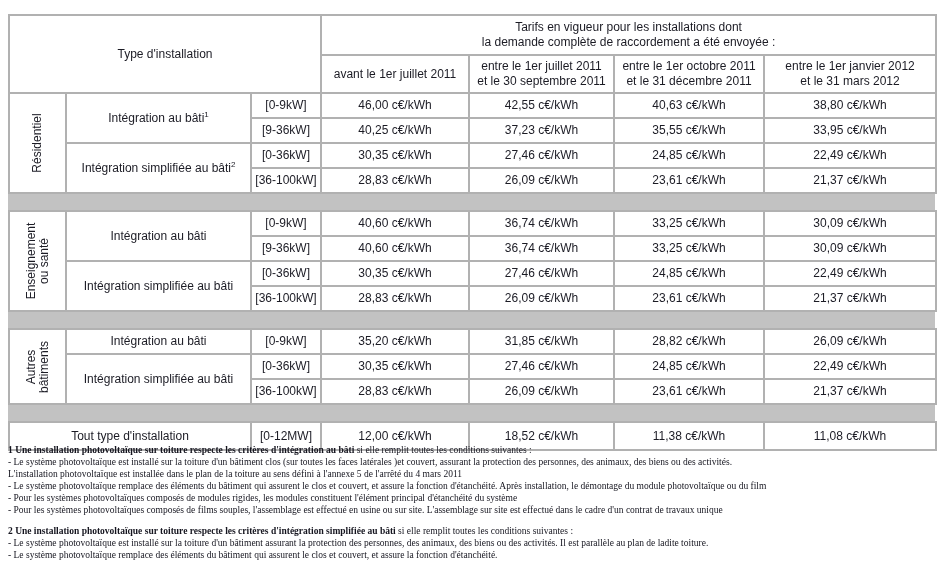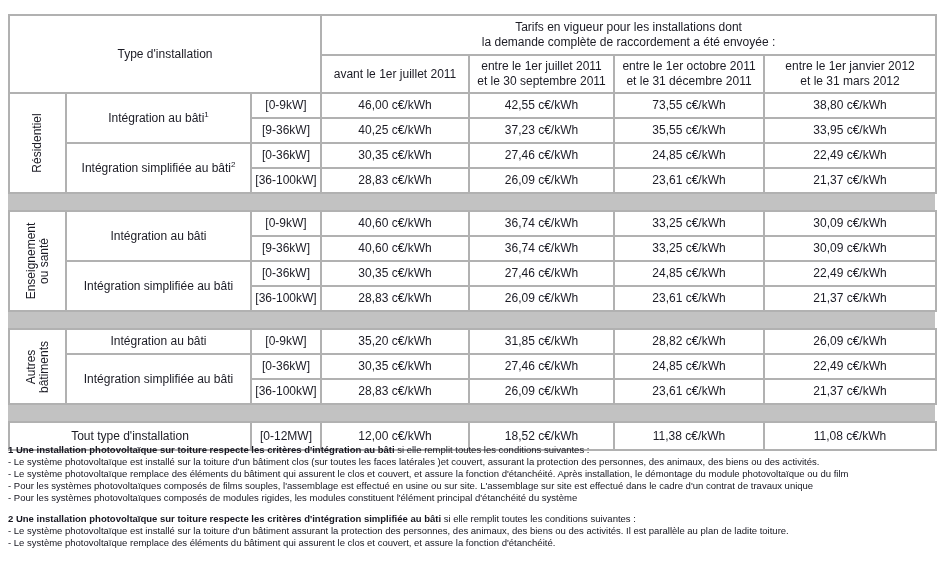--- a/index.html
+++ b/index.html
@@ -12,21 +12,21 @@
   tr.hdr1{height:40px;}
   tr.hdr2{height:38px;}
   tr.data{height:25px;}
   tr.total{height:28px;margin-left:28px;}
   td.group-cell{position:relative;padding:0;}
   .vlabel{position:absolute;top:50%;left:50%;transform:translate(-50%,-50%) rotate(-90deg);
         white-space:pre-line;text-align:center;line-height:1.1;font-size:12px;}
   .band{height:16px;background:#c2c2c2;}
   sup{font-size:8px;line-height:0;}
   .footnotes{position:absolute;left:8px;top:444px;width:934px;font-size:9.5px;line-height:12px;color:#15151f;}
-  .fn-block{margin-bottom:9px;}
+  .fn-block{margin-bottom:9px;font-family:Liberation Serif, serif;}
   .fn-line{white-space:nowrap;overflow:hidden;}
   .fn-line.indent{padding-left:6px;}
   .fn-lead b{font-weight:bold;}
 </style>
 </head>
 <body>
 
 <div class="page">
   <div class="tbl-wrap">
     <table class="sec">
@@ -67,21 +67,21 @@
             <col style="width: 150px;">
             <col style="width: 172px;">
           </colgroup>
           <tbody>
             <tr class="data">
               <td class="group-cell" rowspan="4"><div class="vlabel">Résidentiel</div></td>
               <td rowspan="2"><span>Intégration au bâti</span><sup>1</sup></td>
               <td>[0-9kW]</td>
               <td>46,00 c€/kWh</td>
               <td>42,55 c€/kWh</td>
-              <td>73,55 c€/kWh</td>
+              <td>40,63 c€/kWh</td>
               <td>38,80 c€/kWh</td>
             </tr>
             <tr class="data">
               <td>[9-36kW]</td>
               <td>40,25 c€/kWh</td>
               <td>37,23 c€/kWh</td>
               <td>35,55 c€/kWh</td>
               <td>33,95 c€/kWh</td>
             </tr>
             <tr class="data">
@@ -207,23 +207,24 @@
               <td>11,08 c€/kWh</td>
             </tr>
           </tbody>
         </table>
       </div>
   </div>
   <div class="footnotes" id="footnotes">
       <div class="fn-block">
         <div class="fn-line fn-lead"><b>1 Une installation photovoltaïque sur toiture respecte les critères d'intégration au bâti</b><span> si elle remplit toutes les conditions suivantes :</span></div>
         <div class="fn-line">- Le système photovoltaïque est installé sur la toiture d'un bâtiment clos (sur toutes les faces latérales )et couvert, assurant la protection des personnes, des animaux, des biens ou des activités.</div>
+        <div class="fn-line">L'installation photovoltaïque est installée dans le plan de la toiture au sens défini à l'annexe 5 de l'arrêté du 4 mars 2011</div>
         <div class="fn-line">- Le système photovoltaïque remplace des éléments du bâtiment qui assurent le clos et couvert, et assure la fonction d'étanchéité. Après installation, le démontage du module photovoltaïque ou du film</div>
+        <div class="fn-line">- Pour les systèmes photovoltaïques composés de modules rigides, les modules constituent l'élément principal d'étanchéité du système</div>
         <div class="fn-line">- Pour les systèmes photovoltaïques composés de films souples, l'assemblage est effectué en usine ou sur site. L'assemblage sur site est effectué dans le cadre d'un contrat de travaux unique</div>
-        <div class="fn-line">- Pour les systèmes photovoltaïques composés de modules rigides, les modules constituent l'élément principal d'étanchéité du système</div>
       </div>
       <div class="fn-block">
         <div class="fn-line fn-lead"><b>2 Une installation photovoltaïque sur toiture respecte les critères d'intégration simplifiée au bâti</b><span> si elle remplit toutes les conditions suivantes :</span></div>
         <div class="fn-line">- Le système photovoltaïque est installé sur la toiture d'un bâtiment assurant la protection des personnes, des animaux, des biens ou des activités. Il est parallèle au plan de ladite toiture.</div>
         <div class="fn-line">- Le système photovoltaïque remplace des éléments du bâtiment qui assurent le clos et couvert, et assure la fonction d'étanchéité.</div>
       </div>
     </div>
 </div>
 
 </body></html>

